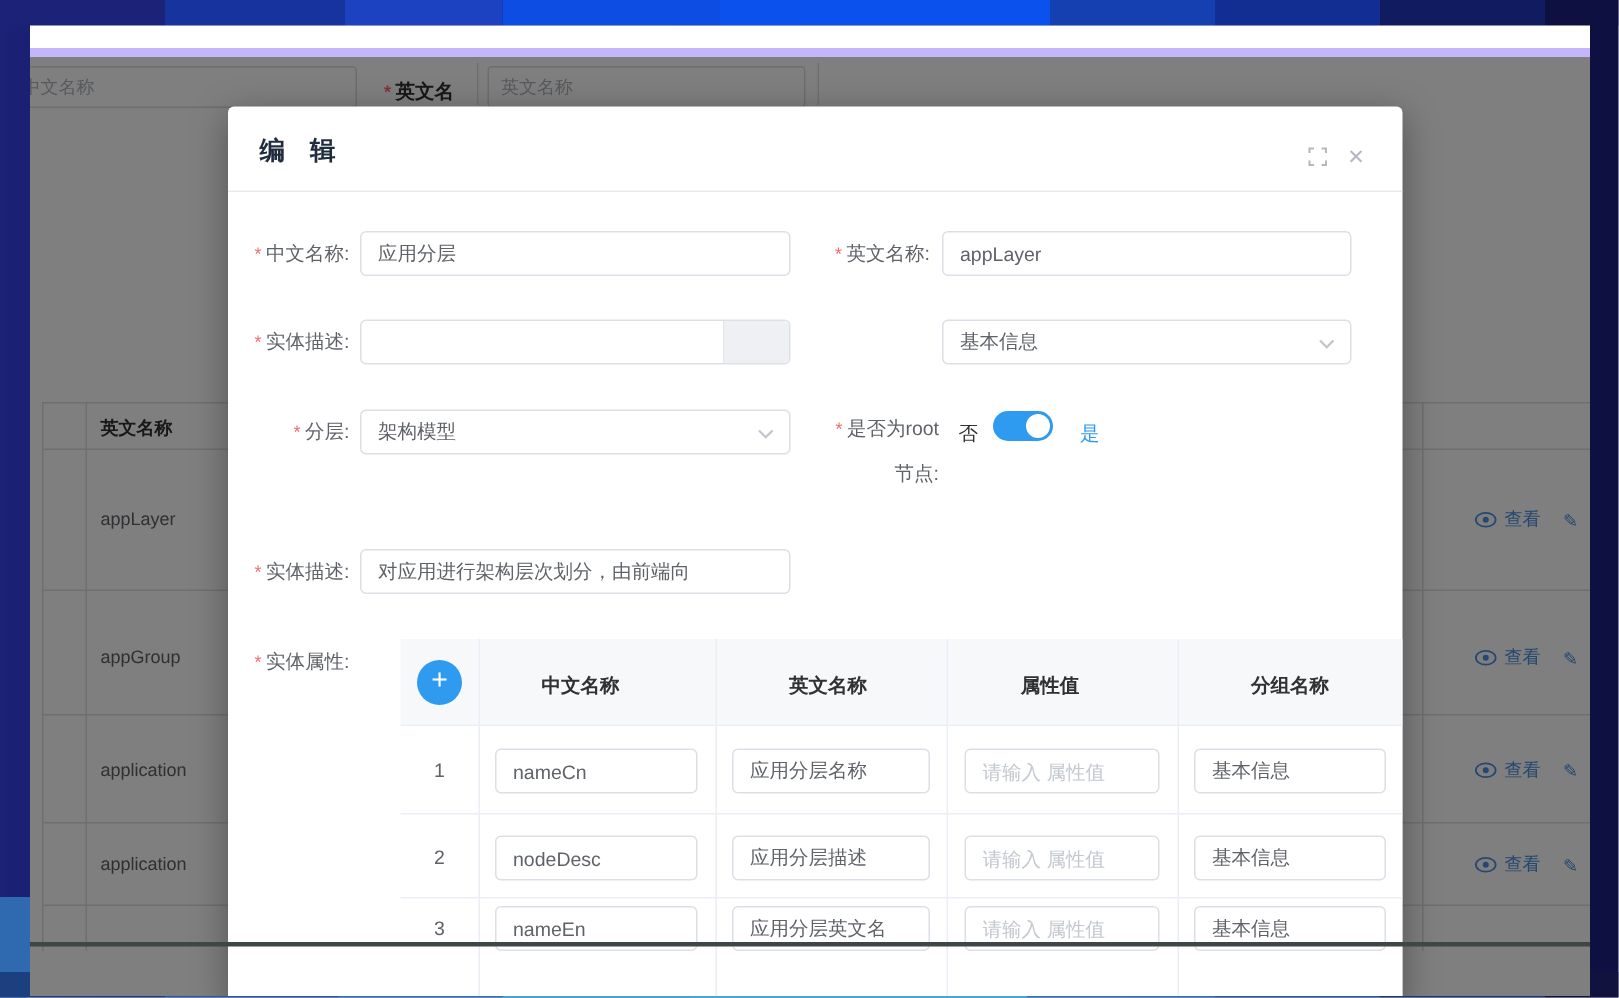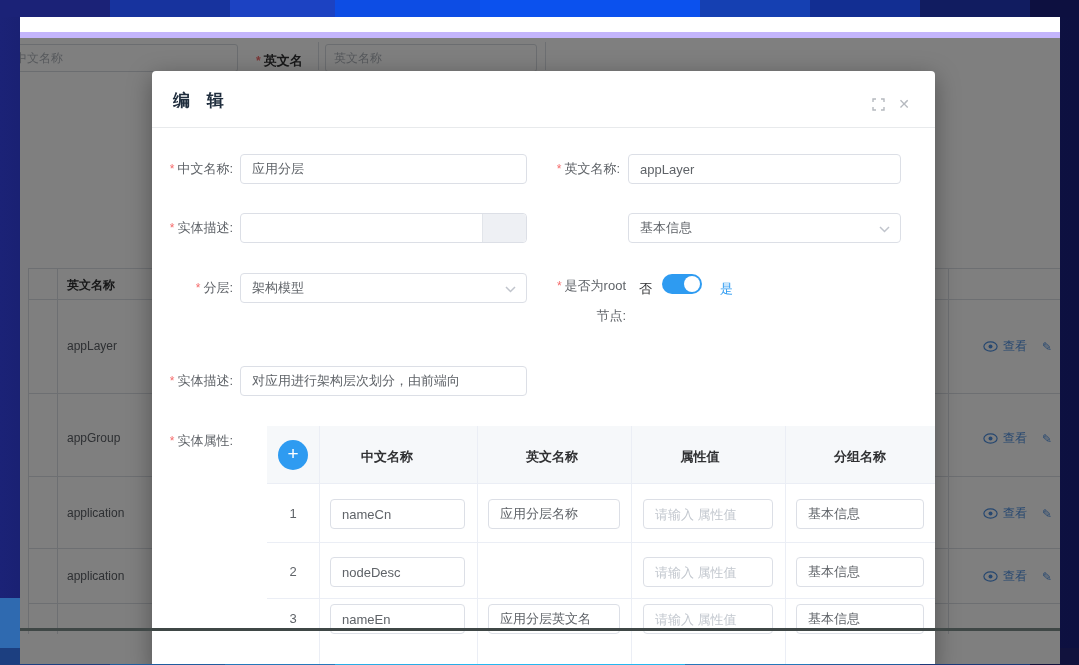--- a/index.html
+++ b/index.html
@@ -239,20 +239,21 @@
           <div class="at-hline" style="top:172px"></div>
 
           <div class="row-num" style="left:0;top:80px">1</div>
           <input class="inp" style="left: 63px; top: 73px; width: 135px;" value="nameCn">
           <input class="inp" style="left: 221px; top: 73px; width: 132px;" value="应用分层名称">
           <input class="inp" style="left: 376px; top: 73px; width: 130px;" placeholder="请输入 属性值">
           <input class="inp" style="left: 529px; top: 73px; width: 128px;" value="基本信息">
 
           <div class="row-num" style="left:0;top:138px">2</div>
           <input class="inp" style="left: 63px; top: 131px; width: 135px;" value="nodeDesc">
+          <input class="inp" style="left: 221px; top: 131px; width: 132px;" value="应用分层描述">
           <input class="inp" style="left: 376px; top: 131px; width: 130px;" placeholder="请输入 属性值">
           <input class="inp" style="left: 529px; top: 131px; width: 128px;" value="基本信息">
 
           <div class="row-num" style="left:0;top:185px">3</div>
           <input class="inp" style="left: 221px; top: 178px; width: 132px;" value="应用分层英文名">
           <input class="inp" style="left: 63px; top: 178px; width: 135px;" value="nameEn">
           <input class="inp" style="left: 376px; top: 178px; width: 130px;" placeholder="请输入 属性值">
           <input class="inp" style="left: 529px; top: 178px; width: 128px;" value="基本信息">
         </div>
       </div>

